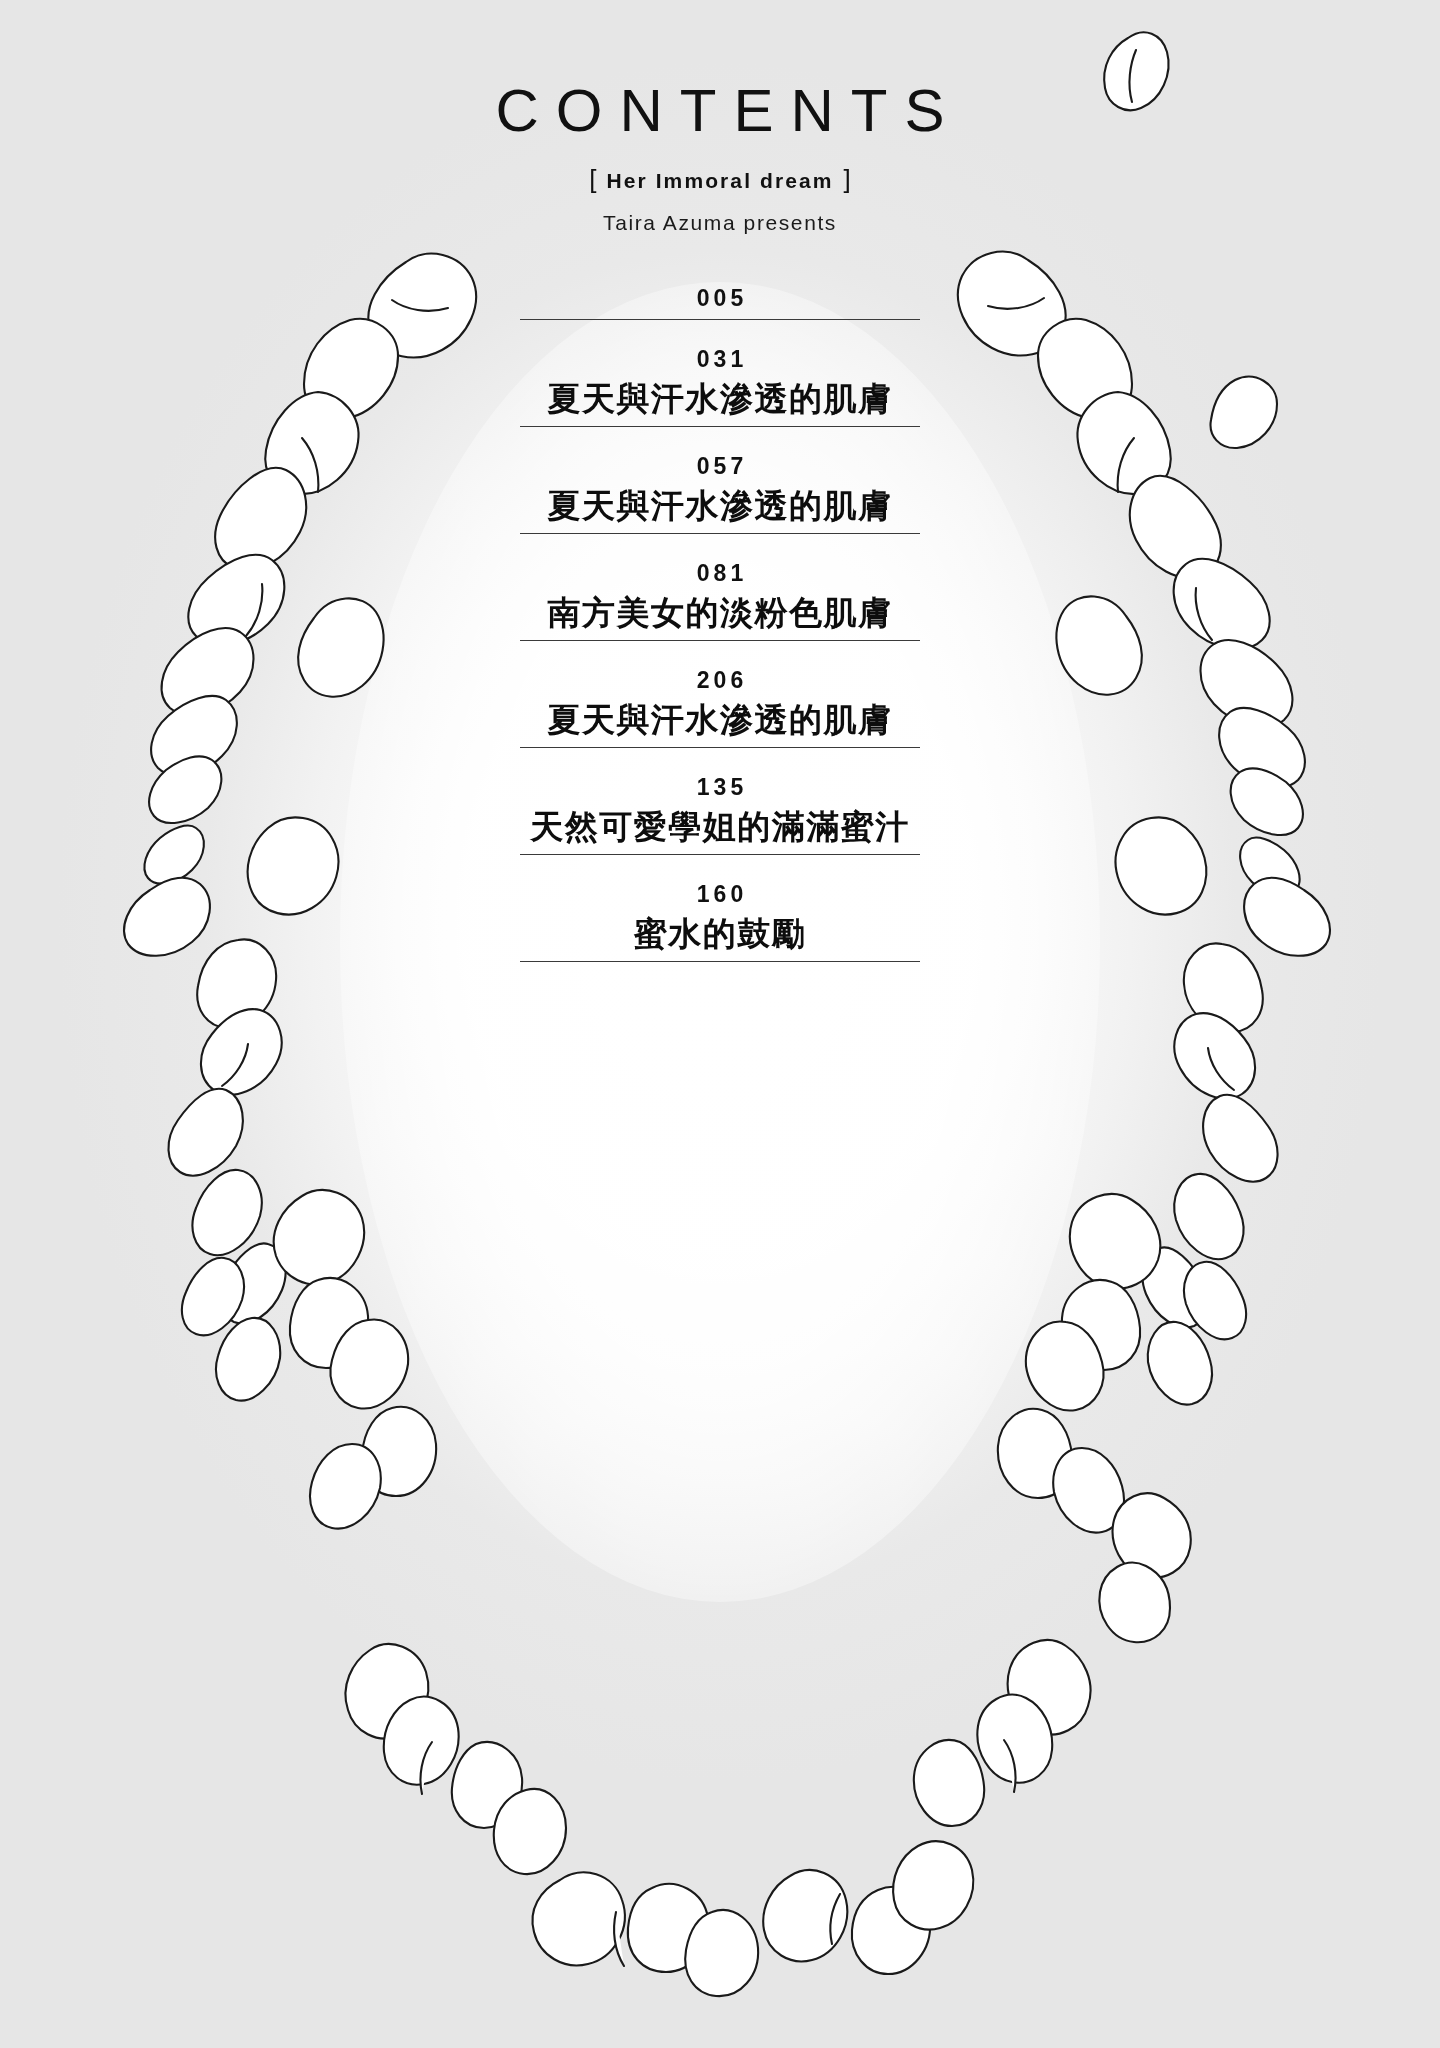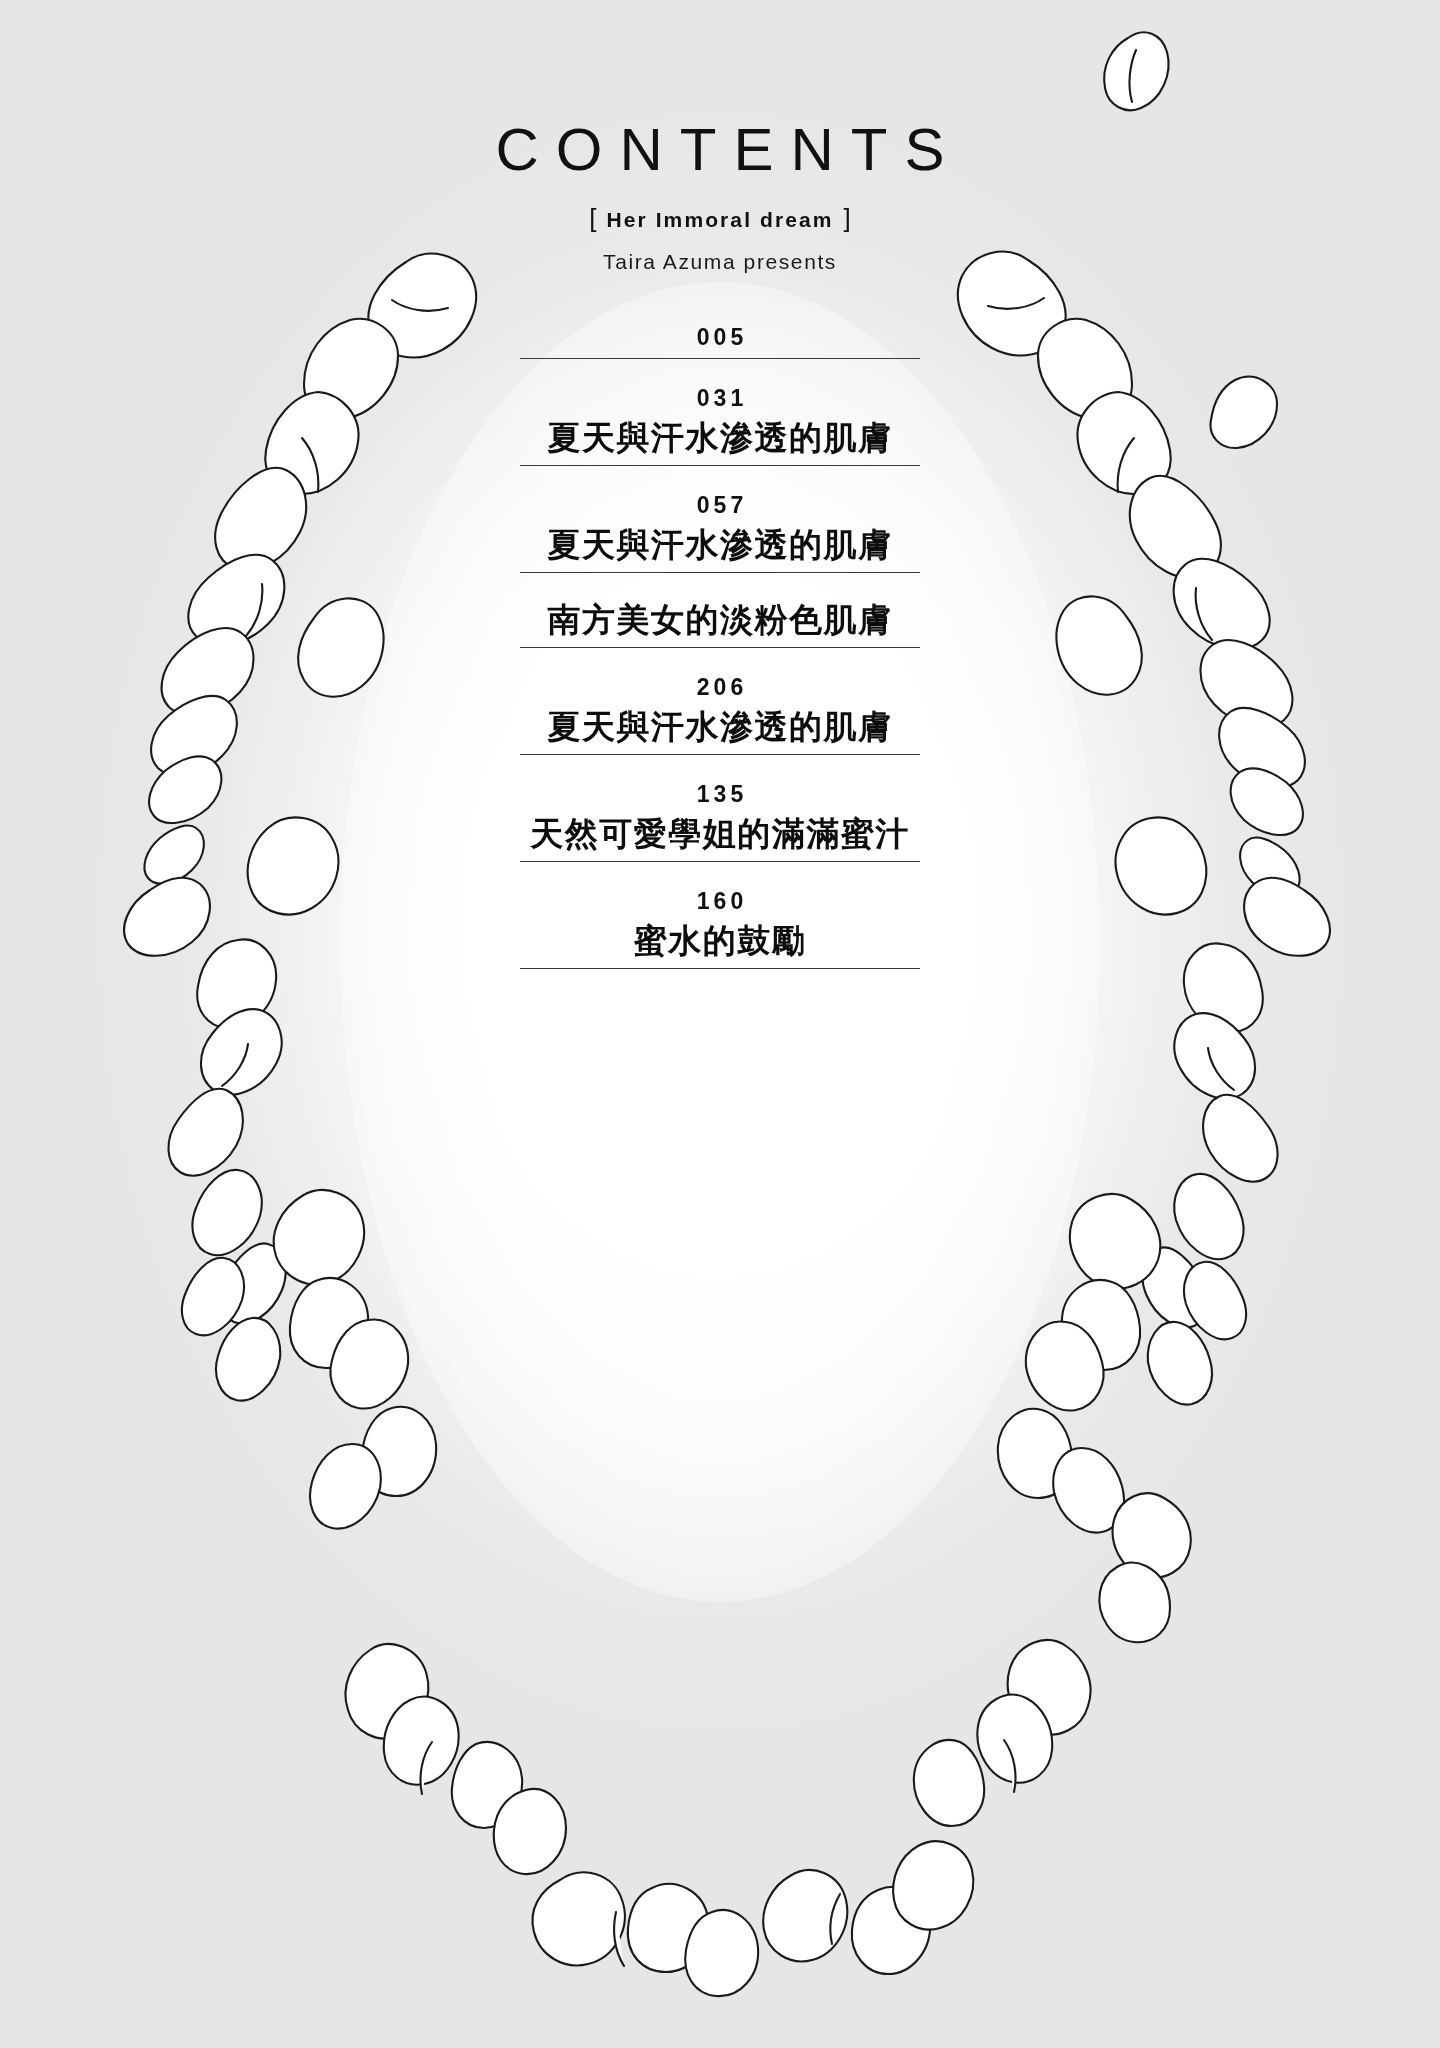--- a/index.html
+++ b/index.html
@@ -58,21 +58,21 @@
   .contents {
     position: absolute;
     left: 50%;
     top: 0;
     transform: translateX(-50%);
     width: 520px;
     text-align: center;
   }
 
   .contents-title {
-    margin-top: 120px;
+    margin-top: 81px;
     font-size: 60px;
     letter-spacing: 17px;
     text-indent: 17px;
     color: #111111;
     font-weight: 400;
     line-height: 1;
     font-family: "Liberation Sans", sans-serif;
   }
 
   .subtitle-wrap {
@@ -267,20 +267,21 @@
         <div class="toc-rule"></div>
       </div>
 
       <div class="toc-entry">
         <div class="toc-page">057</div>
         <div class="toc-title">夏天與汗水滲透的肌膚</div>
         <div class="toc-rule"></div>
       </div>
 
       <div class="toc-entry">
+        <div class="toc-page">081</div>
         <div class="toc-title">南方美女的淡粉色肌膚</div>
         <div class="toc-rule"></div>
       </div>
 
       <div class="toc-entry">
         <div class="toc-page">206</div>
         <div class="toc-title">夏天與汗水滲透的肌膚</div>
         <div class="toc-rule"></div>
       </div>
 

